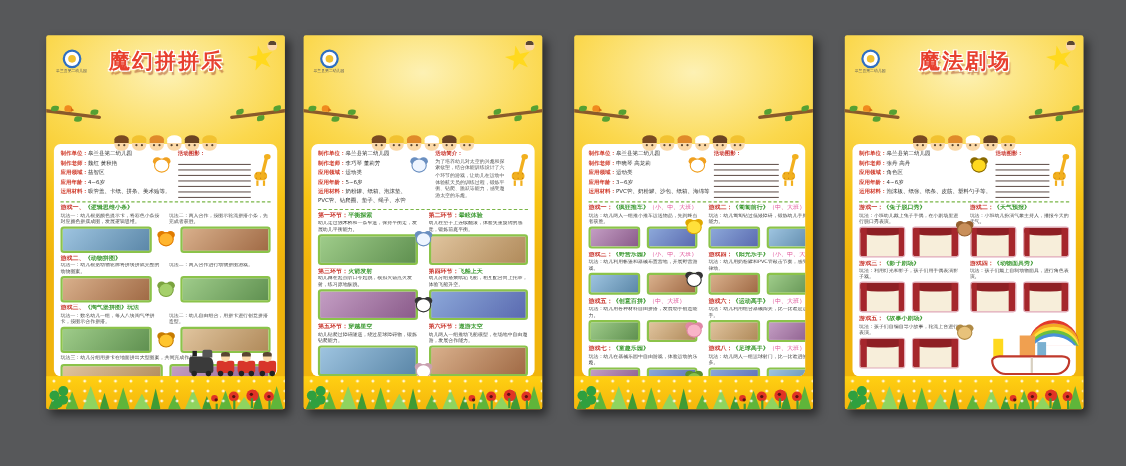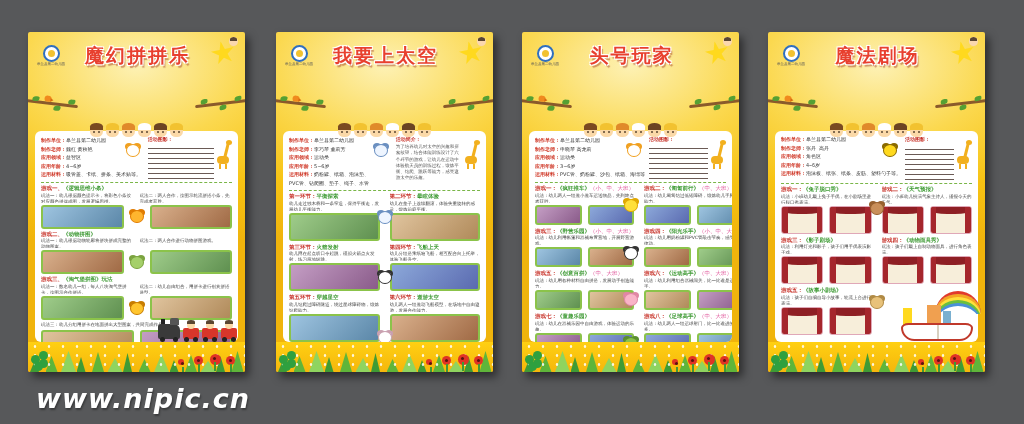--- a/index.html
+++ b/index.html
@@ -118,21 +118,21 @@
   .wm-cn { font-size:31px; letter-spacing:3px; }
   .wm-url { font-size:27px; letter-spacing:1px; }
   .idbox { position:absolute; right:6px; bottom:7px; background:#717275; color:#e6e6e6;
            font-size:13px; padding:4px 9px; letter-spacing:.3px; }
 </style>
 </head>
 <body>
 
 <div class="page">
   <div>
-      <div class="poster" style="left: 28px;">
+      <div class="poster" style="left: 42px;">
         <div class="p-header">
           <div class="logo">
             <div class="logo-circle"></div>
             <div class="logo-text">皋兰县第二幼儿园</div>
           </div>
           <div class="p-title">魔幻拼拼乐</div>
           <div class="starbaby">
             <div class="star"></div>
             <div class="baby"></div>
           </div>
@@ -295,21 +295,20 @@
             <div class="t-wheel" style="right: 1px;"></div>
           </div>
         </div>
       </div>
       <div class="poster" style="left: 276px;">
         <div class="p-header">
           <div class="logo">
             <div class="logo-circle"></div>
             <div class="logo-text">皋兰县第二幼儿园</div>
           </div>
-          <div class="p-title">我要上太空</div>
           <div class="starbaby">
             <div class="star"></div>
             <div class="baby"></div>
           </div>
         </div>
         <div class="branch-row">
           <div class="branch left">
             <div class="bird"></div>
             <div class="leaf" style="left: 8px; top: -4px;"></div>
             <div class="leaf" style="left: 30px; top: 3px;"></div>
@@ -435,31 +434,20 @@
             <i style="left: 8px; top: 8px;"></i>
             <i style="left: 3px; top: 11px;"></i>
           </div>
           <div class="poppy" style="left: 150px; width: 6px; height: 6px;"></div>
           <div class="poppy" style="left: 166px; width: 9px; height: 9px;"></div>
           <div class="poppy" style="left: 182px; width: 11px; height: 11px;"></div>
           <div class="poppy" style="left: 198px; width: 9px; height: 9px;"></div>
         </div>
       </div>
       <div class="poster" style="left: 522px;">
-        <div class="p-header">
-          <div class="logo">
-            <div class="logo-circle"></div>
-            <div class="logo-text">皋兰县第二幼儿园</div>
-          </div>
-          <div class="p-title">头号玩家</div>
-          <div class="starbaby">
-            <div class="star"></div>
-            <div class="baby"></div>
-          </div>
-        </div>
         <div class="branch-row">
           <div class="branch left">
             <div class="bird"></div>
             <div class="leaf" style="left: 8px; top: -4px;"></div>
             <div class="leaf" style="left: 30px; top: 3px;"></div>
             <div class="leaf" style="left: 44px; top: -5px;"></div>
           </div>
           <div class="kids">
             <div class="kid">
               <div class="hair" style="background: rgb(122, 74, 33);"></div>
@@ -607,21 +595,21 @@
             <i style="left: 8px; top: 0px;"></i>
             <i style="left: 8px; top: 8px;"></i>
             <i style="left: 3px; top: 11px;"></i>
           </div>
           <div class="poppy" style="left: 150px; width: 6px; height: 6px;"></div>
           <div class="poppy" style="left: 166px; width: 9px; height: 9px;"></div>
           <div class="poppy" style="left: 182px; width: 11px; height: 11px;"></div>
           <div class="poppy" style="left: 198px; width: 9px; height: 9px;"></div>
         </div>
       </div>
-      <div class="poster" style="left: 768px; font-family: Liberation Mono, monospace;">
+      <div class="poster" style="left: 768px;">
         <div class="p-header">
           <div class="logo">
             <div class="logo-circle"></div>
             <div class="logo-text">皋兰县第二幼儿园</div>
           </div>
           <div class="p-title">魔法剧场</div>
           <div class="starbaby">
             <div class="star"></div>
             <div class="baby"></div>
           </div>
@@ -803,15 +791,14 @@
         <div class="bookart">
           <div class="rainbow"></div>
           <div class="bld" style="background: rgb(240, 160, 80); width: 14px; height: 22px; left: 26px;"></div>
           <div class="bld" style="background: rgb(122, 176, 208); width: 8px; height: 16px; left: 42px;"></div>
           <div class="bld" style="background: rgb(255, 217, 30); width: 9px; height: 19px; left: 2px;"></div>
           <div class="book"></div>
         </div>
       </div>
     </div>
   <div class="wm">
-    <span class="wm-url">www.nipic.cn</span>
   </div>
 </div>
 
 </body></html>

